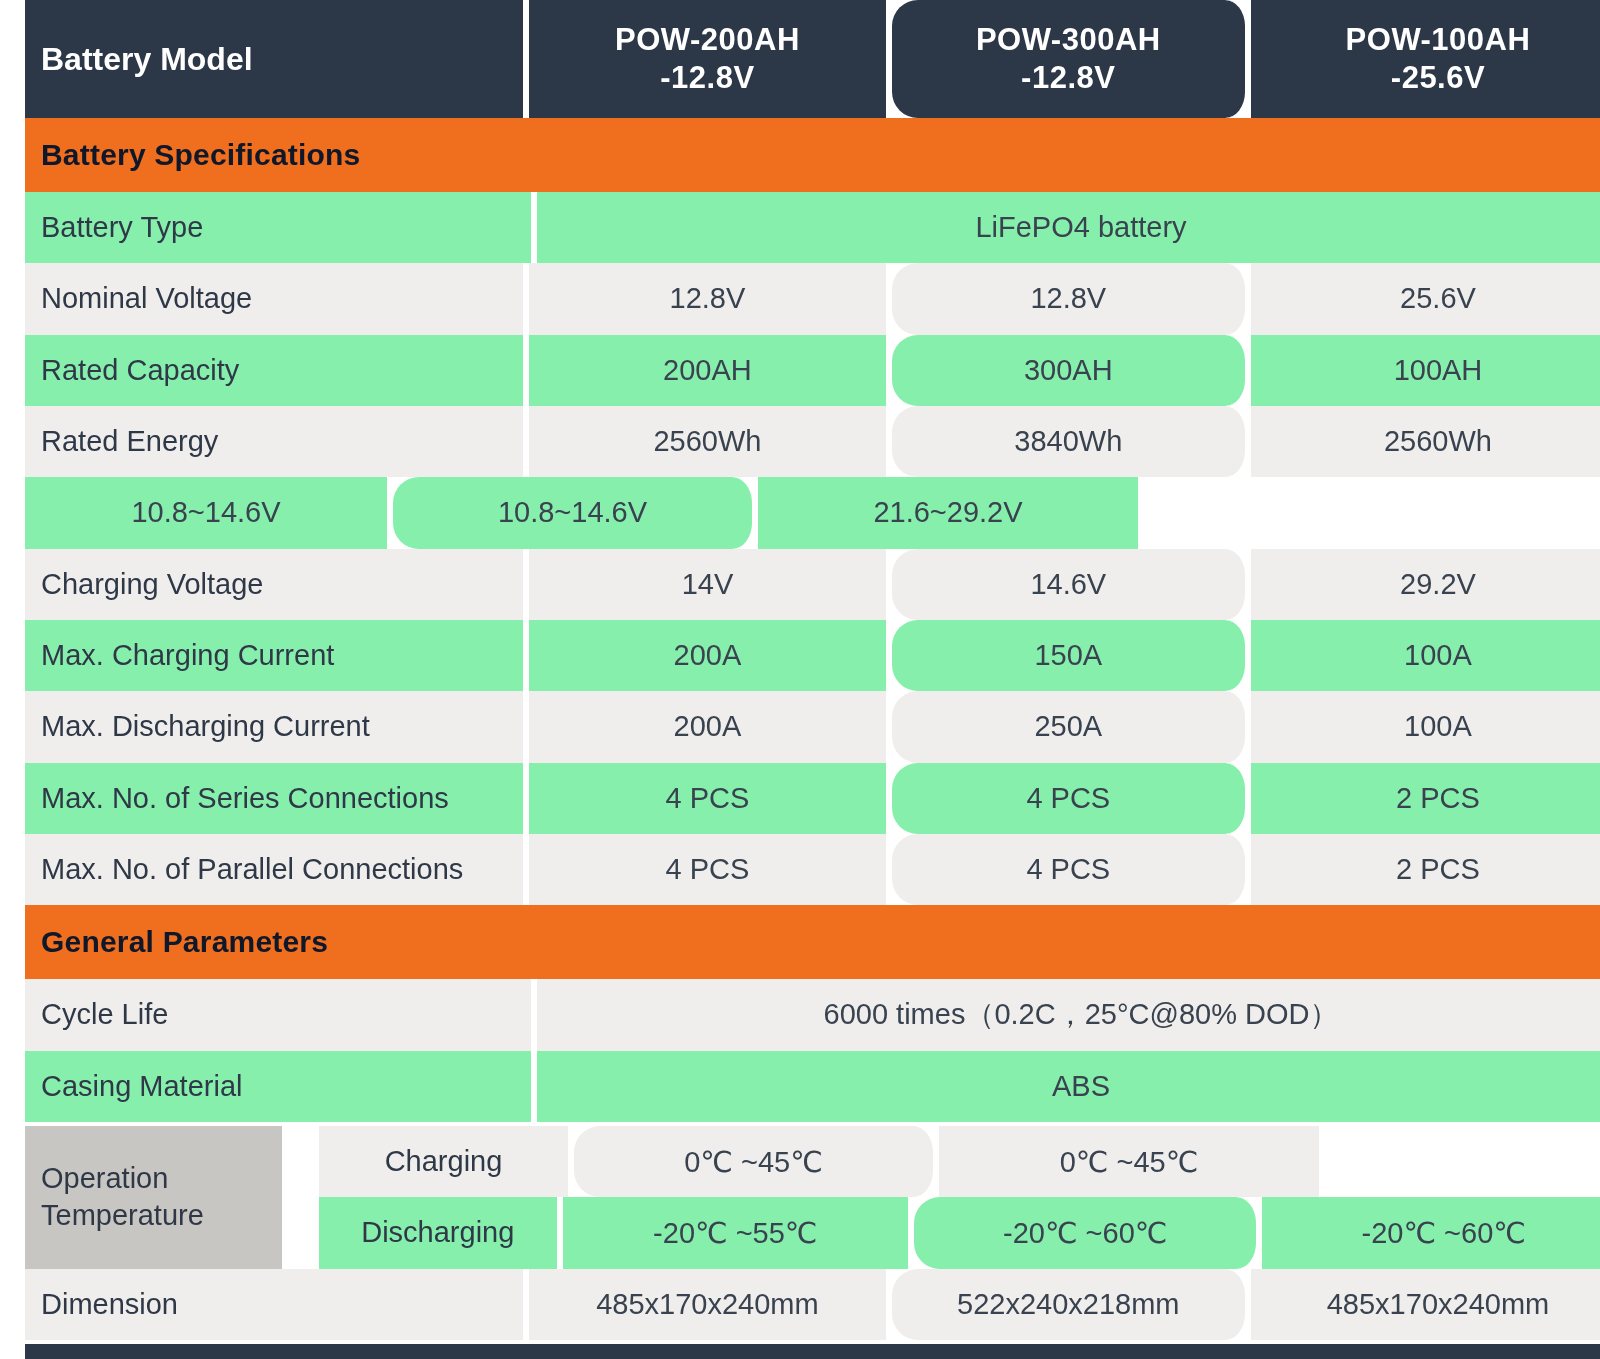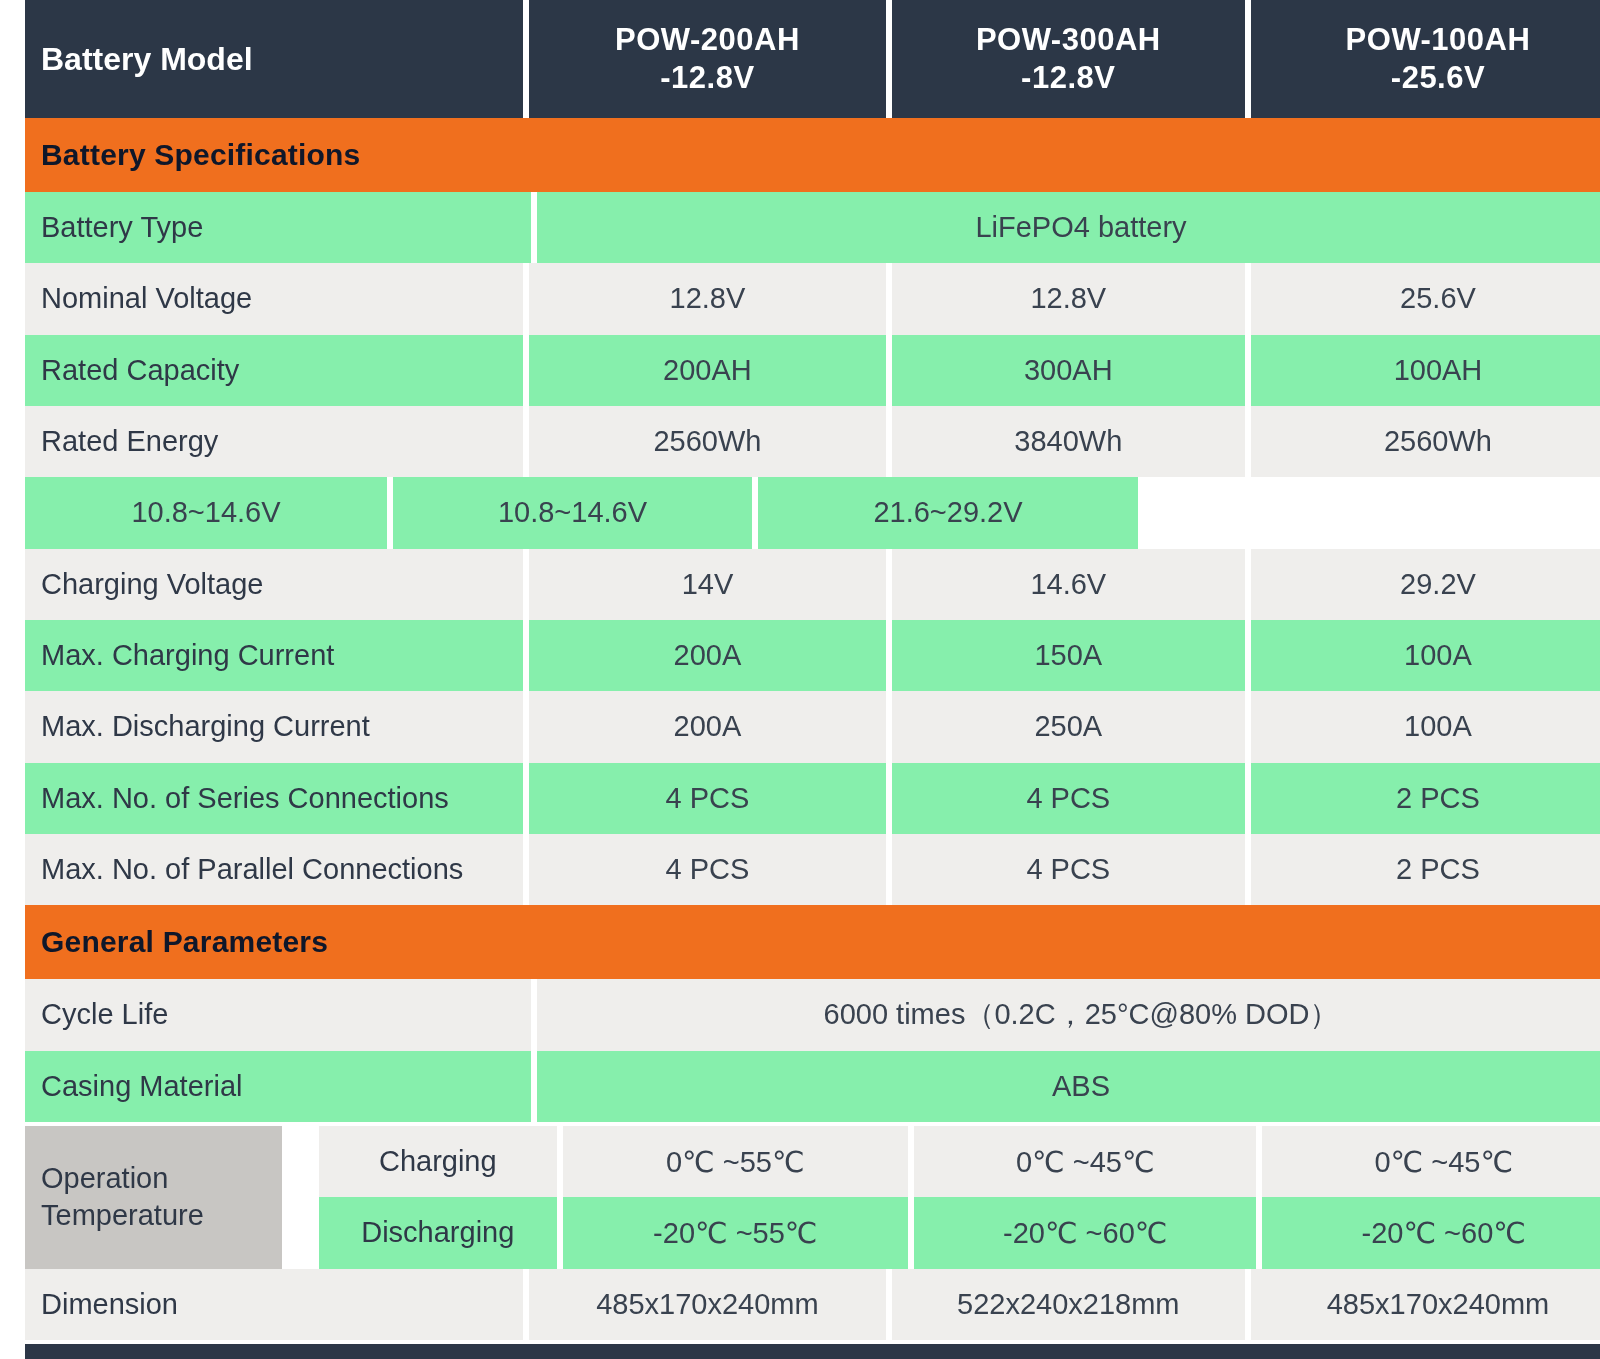--- a/index.html
+++ b/index.html
@@ -15,21 +15,21 @@
     margin-left:25px;
   }
   .cell{
     box-sizing:border-box;
     display:flex;align-items:center;
     min-width:0;
   }
   
   .c-label{width:512px;border-right:6px solid #ffffff;}
   .c1{width:368px;border-right:6px solid #ffffff;}
-  .c2{width:365px;border-right:6px solid #ffffff;}
+  .c2{width:365px;border-right:6px solid #ffffff;border-radius:26px;}
   .c3{width:380px;}
   .c-span{width:1088px;}
 
   
   .header-row{display:flex;height:118px;flex:none;}
   .header-row .cell{background:#2C3747;color:#ffffff;}
   .header-label{font-size:32px;font-weight:bold;padding-left:16px;}
   .model-cell{flex-direction:column;justify-content:center;text-align:center;
     font-size:31px;font-weight:bold;line-height:1.22;letter-spacing:0.5px;}
 
@@ -190,21 +190,20 @@
 
   <div class="temp-block">
     <div class="temp-label-cell">
       <span>Operation Temperature</span>
     </div>
     <div class="temp-rows">
       <div class="row light">
         <div class="cell sub-label-cell">
           <span>Charging</span>
         </div>
-        <div class="cell c1 value-cell">0℃ ~55℃</div>
         <div class="cell c2 value-cell">0℃ ~45℃</div>
         <div class="cell c3 value-cell">0℃ ~45℃</div>
       </div>
       <div class="row dark">
         <div class="cell sub-label-cell">
           <span>Discharging</span>
         </div>
         <div class="cell c1 value-cell">-20℃ ~55℃</div>
         <div class="cell c2 value-cell">-20℃ ~60℃</div>
         <div class="cell c3 value-cell">-20℃ ~60℃</div>

